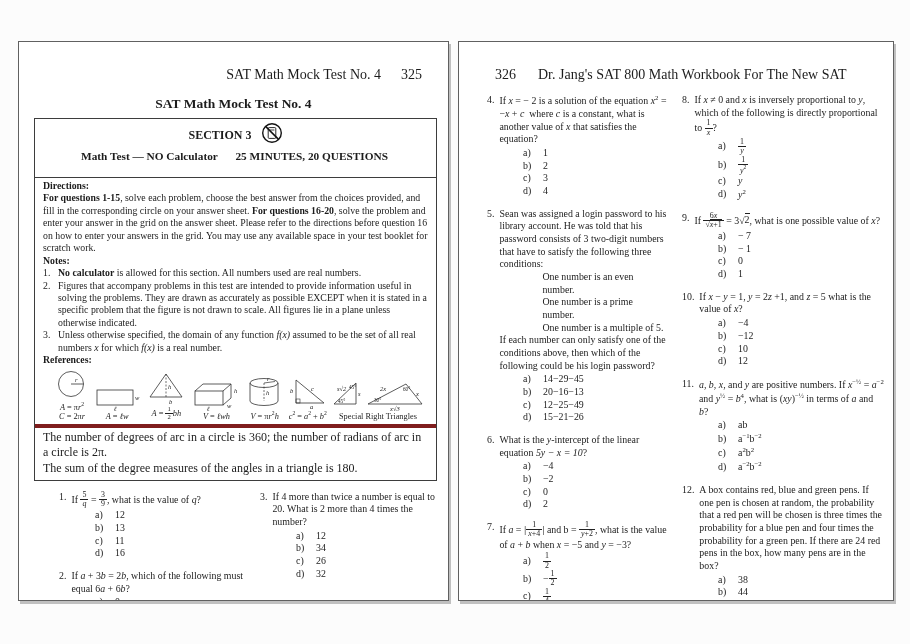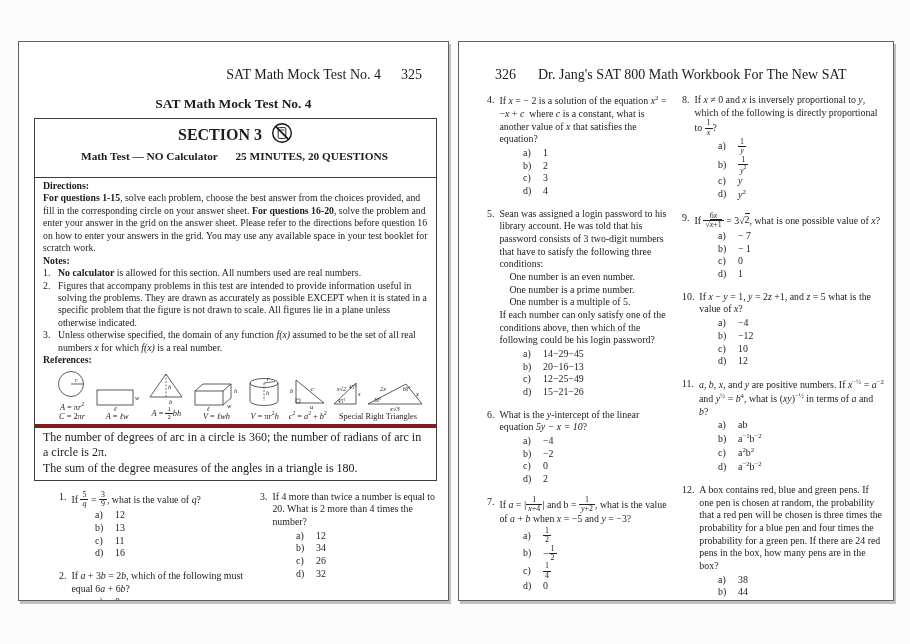--- a/index.html
+++ b/index.html
@@ -15,21 +15,21 @@
   .runhead{font-size:14px;white-space:nowrap;}
   #left-page .runhead{text-align:right;margin:25px 26px 0 0;}
   #right-page .runhead{margin:25px 0 0 36px;}
   .runhead .pgnum{display:inline-block;margin:0 0 0 20px;}
   #right-page .runhead .pgnum{margin:0 22px 0 0;}
 
   .lp-title{text-align:center;font-weight:bold;font-size:13.5px;margin-top:13px;}
 
   .secbox{border:1px solid #3d3d3d;margin:6px 11px 0 15px;}
   .sec-r1{display:flex;justify-content:center;align-items:center;gap:9px;
-          font-weight:bold;font-size:16px;padding-top:3px;}
+          font-weight:bold;font-size:12px;padding-top:3px;}
   .sec-r2{display:flex;justify-content:space-between;font-weight:bold;font-size:11.3px;
           padding:2px 48px 15px 46px;border-bottom:1px solid #3d3d3d;}
   .dir{font-size:9.8px;line-height:1.27;padding:2px 8px 0 8px;}
   .dir b{font-weight:bold;}
   .note{display:flex;gap:5px;}
   .note .nn{min-width:10px;}
   .figrow{display:flex;justify-content:space-between;align-items:flex-end;padding:2px 2px 1px 10px;}
   .figcell{text-align:center;font-size:8.3px;line-height:1.12;}
   .figcell svg{display:block;margin:0 auto;}
   .closing{border-top:4px solid #7f1d1d;font-size:12px;line-height:1.3;padding:2px 8px 3px 8px;margin-top:2px;}
@@ -41,21 +41,21 @@
   #right-page .qcol1{width:180px;}
   #right-page .qcol2{flex:1;padding-left:15px;}
 
   .q{font-size:9.9px;line-height:1.28;margin-bottom:10px;}
   .qrow{display:flex;gap:5px;}
   .qnum{white-space:nowrap;}
   .qstem{flex:1;}
   .choices{margin:1px 0 0 36px;}
   .choice{display:flex;gap:8px;align-items:center;}
   .choice .cl{min-width:12px;}
-  .cond{margin-left:10px;}
+  .cond{margin-left:43px;}
 
   .fr{display:inline-block;text-align:center;vertical-align:-0.45em;
       line-height:1.05;font-size:0.8em;}
   .fr .n{display:block;border-bottom:0.8px solid #222;padding:0 2px;}
   .fr .d{display:block;padding:0 2px;}
   .rt{border-top:0.8px solid #222;}
   sup{font-size:0.68em;}
   .abs{font-size:1.15em;}
   svg text{font-family:"Liberation Serif", serif;font-style:italic;font-size:6.5px;fill:#222;}
   svg .deg{font-size:5.2px;font-style:normal;}

